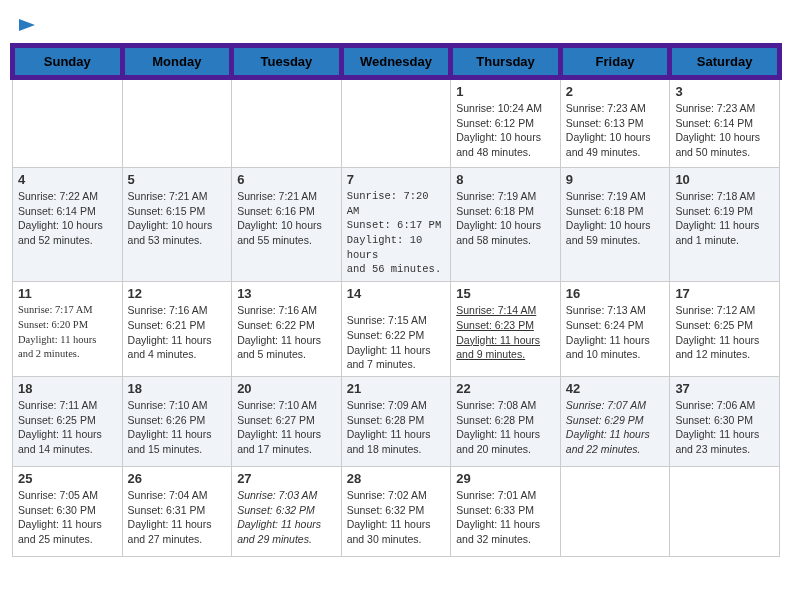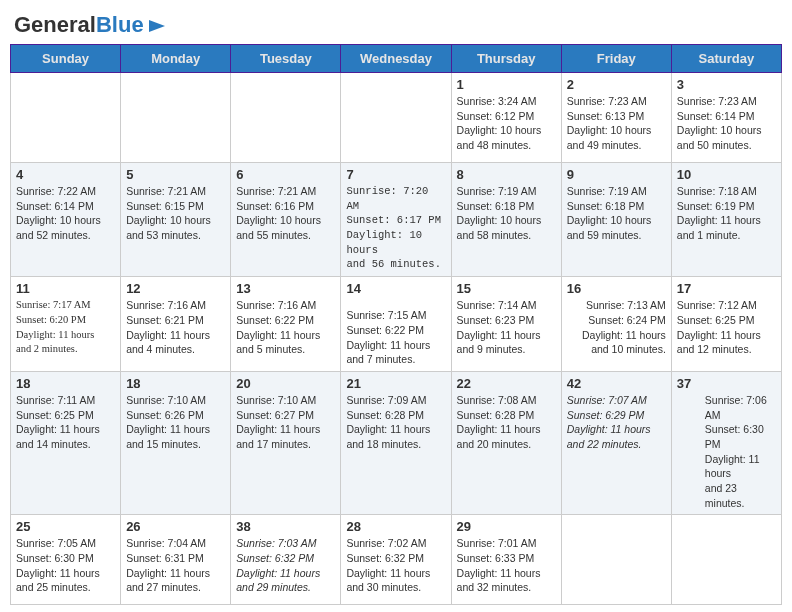--- a/index.html
+++ b/index.html
@@ -46,26 +46,26 @@
       font-size: 16px;
       color: #555;
     }
     table {
       width: 100%;
       border-collapse: collapse;
       table-layout: fixed;
     }
     th {
       background-color: #2a7abf;
-      color: #e5e5e5;
+      color: #000000;
       text-align: center;
       padding: 6px 4px;
       font-size: 13px;
       font-weight: bold;
-      border: 1px solid #4c1d95;
+      border: 5px solid #4c1d95;
     }
     td {
       border: 1px solid #ccc;
       vertical-align: top;
       padding: 4px 5px;
       min-height: 80px;
       height: 90px;
     }
     .day-num {
       font-size: 13px;
@@ -83,23 +83,20 @@
     tr:nth-child(even) td { background-color: #f0f4f8; }
     tr:nth-child(odd) td { background-color: #fff; }
     th { background-color: #2a7abf !important; }
   </style>
 </head>
 <body>
 
 <div class="header">
   <div class="logo">
     <div class="logo-line">
-      <span class="logo-text">
-        <span style="color:#333;">General</span><span class="blue" style="color:#2a7abf;">Blue</span>
-      </span>
       <svg width="20" height="20" viewBox="0 0 20 20" style="margin-left:3px;margin-top:1px;">
         <polygon points="2,4 18,10 2,16" fill="#2a7abf"></polygon>
       </svg>
     </div>
   </div>
   <div class="title-block">
     <div class="month-title"></div>
     <div class="location"></div>
   </div>
 </div>
@@ -117,21 +114,21 @@
       </tr>
   </thead>
   <tbody id="calendar-body">
       <tr>
         <td class="empty"></td>
         <td class="empty"></td>
         <td class="empty"></td>
         <td class="empty"></td>
         <td>
           <span class="day-num">1</span>
-          <div class="day-info" style="white-space: pre-line;">Sunrise: 3:24 AM
+          <div class="day-info" style="white-space: pre-line;">Sunrise: 10:24 AM
 Sunset: 6:12 PM
 Daylight: 10 hours
 and 48 minutes.</div>
         </td>
         <td>
           <span class="day-num">2</span>
           <div class="day-info" style="white-space: pre-line;">Sunrise: 7:23 AM
 Sunset: 6:13 PM
 Daylight: 10 hours
 and 49 minutes.</div>
@@ -219,28 +216,28 @@
         </td>
         <td>
           <span class="day-num">14</span>
           <div class="day-info" style="white-space: pre-line; margin-top: 12px;">Sunrise: 7:15 AM
 Sunset: 6:22 PM
 Daylight: 11 hours
 and 7 minutes.</div>
         </td>
         <td>
           <span class="day-num">15</span>
-          <div class="day-info" style="white-space: pre-line;">Sunrise: 7:14 AM
+          <div class="day-info" style="white-space: pre-line; text-decoration: underline;">Sunrise: 7:14 AM
 Sunset: 6:23 PM
 Daylight: 11 hours
 and 9 minutes.</div>
         </td>
         <td>
           <span class="day-num">16</span>
-          <div class="day-info" style="white-space: pre-line; text-align: right;">Sunrise: 7:13 AM
+          <div class="day-info" style="white-space: pre-line;">Sunrise: 7:13 AM
 Sunset: 6:24 PM
 Daylight: 11 hours
 and 10 minutes.</div>
         </td>
         <td>
           <span class="day-num">17</span>
           <div class="day-info" style="white-space: pre-line;">Sunrise: 7:12 AM
 Sunset: 6:25 PM
 Daylight: 11 hours
 and 12 minutes.</div>
@@ -284,21 +281,21 @@
         </td>
         <td>
           <span class="day-num">42</span>
           <div class="day-info" style="white-space: pre-line; font-style: italic;">Sunrise: 7:07 AM
 Sunset: 6:29 PM
 Daylight: 11 hours
 and 22 minutes.</div>
         </td>
         <td>
           <span class="day-num">37</span>
-          <div class="day-info" style="white-space: pre-line; margin-left: 28px;">Sunrise: 7:06 AM
+          <div class="day-info" style="white-space: pre-line;">Sunrise: 7:06 AM
 Sunset: 6:30 PM
 Daylight: 11 hours
 and 23 minutes.</div>
         </td>
       </tr>
       <tr>
         <td>
           <span class="day-num">25</span>
           <div class="day-info" style="white-space: pre-line;">Sunrise: 7:05 AM
 Sunset: 6:30 PM
@@ -306,21 +303,21 @@
 and 25 minutes.</div>
         </td>
         <td>
           <span class="day-num">26</span>
           <div class="day-info" style="white-space: pre-line;">Sunrise: 7:04 AM
 Sunset: 6:31 PM
 Daylight: 11 hours
 and 27 minutes.</div>
         </td>
         <td>
-          <span class="day-num">38</span>
+          <span class="day-num">27</span>
           <div class="day-info" style="white-space: pre-line; font-style: italic;">Sunrise: 7:03 AM
 Sunset: 6:32 PM
 Daylight: 11 hours
 and 29 minutes.</div>
         </td>
         <td>
           <span class="day-num">28</span>
           <div class="day-info" style="white-space: pre-line;">Sunrise: 7:02 AM
 Sunset: 6:32 PM
 Daylight: 11 hours

